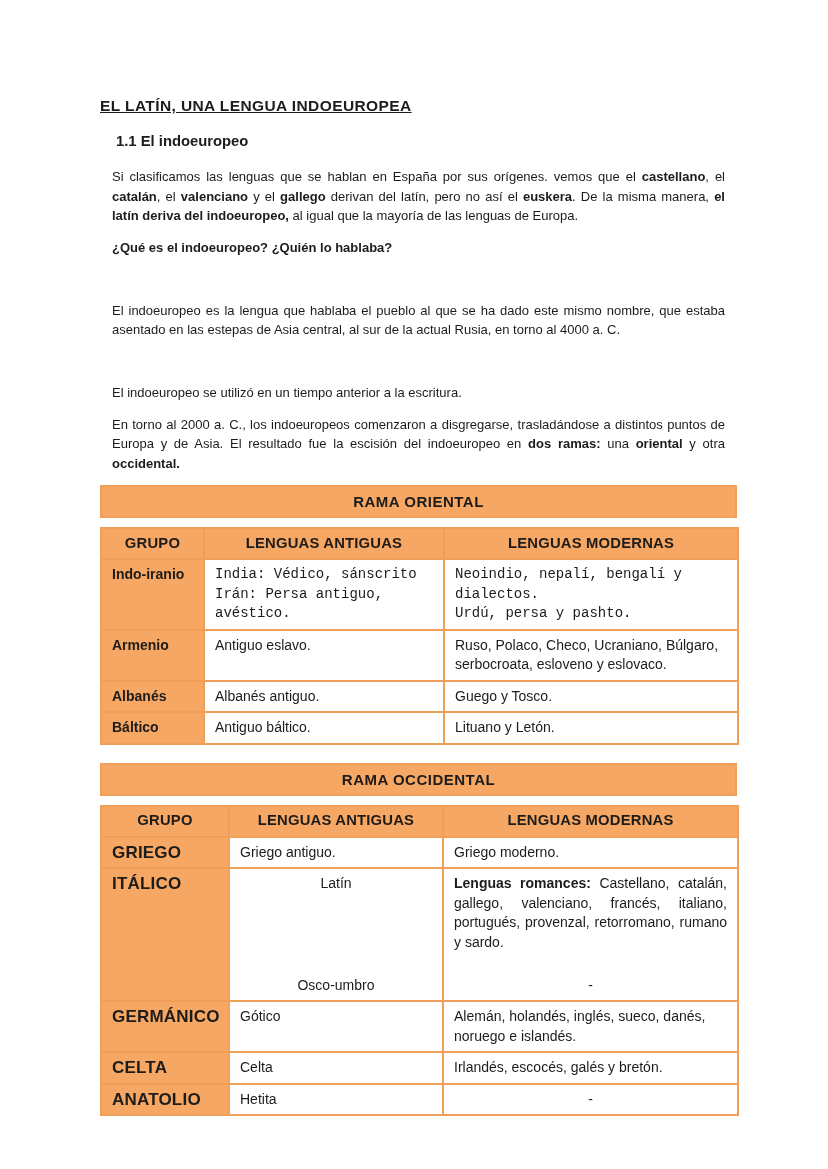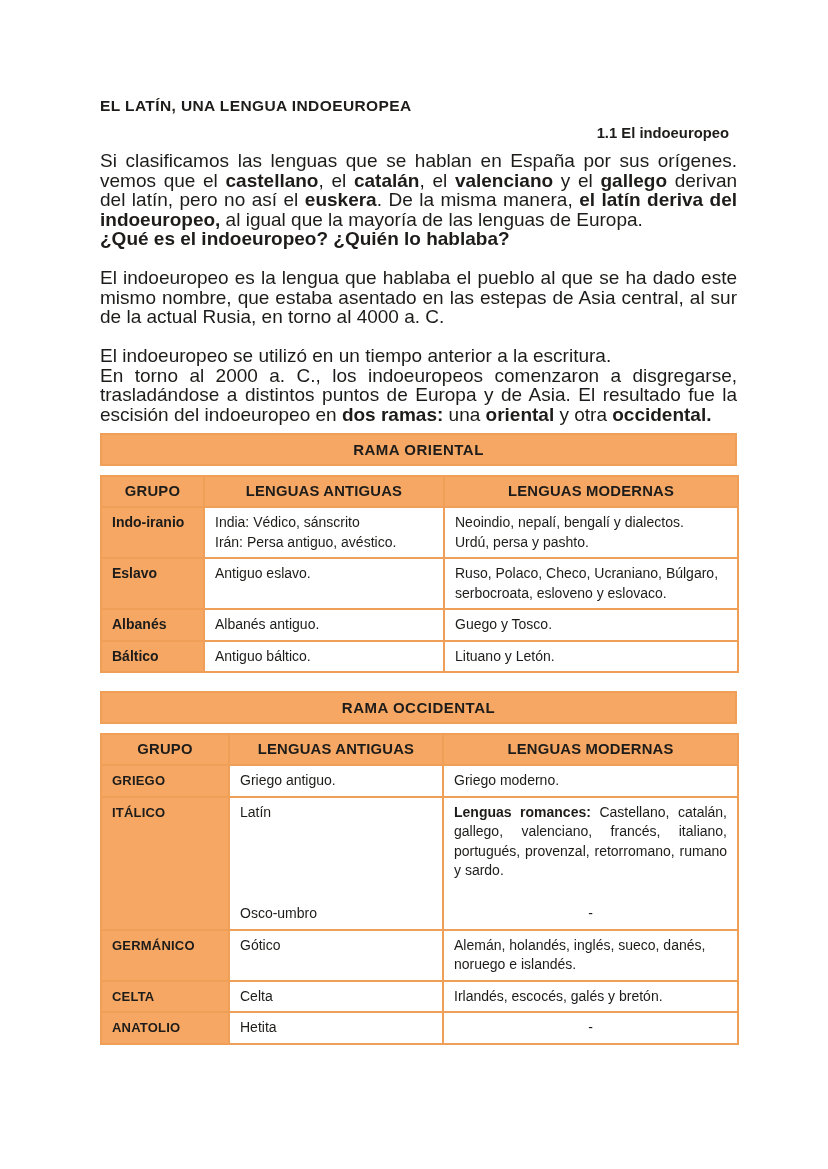--- a/index.html
+++ b/index.html
@@ -9,23 +9,23 @@
   }
   html,body{margin:0;padding:0;background:#ffffff;}
   body{
     width:828px;height:1169px;
     font-family:"Liberation Sans", sans-serif;
     color:var(--ink);
     -webkit-font-smoothing:antialiased;
   }
   .page{box-sizing:border-box;padding:96px 91px 0 100px;}
   .content{width:637px;}
-  h1{margin:0;font-size:15.5px;line-height:19.5px;font-weight:bold;letter-spacing:0.4px;}
-  h2{margin:8px;font-size:14.8px;line-height:19.5px;font-weight:bold;text-align:right;}
-  p{margin:0;font-size:19px;line-height:19.5px;}
+  h1{margin:0;font-size:15.5px;line-height:19.5px;font-weight:bold;letter-spacing:0.4px;text-decoration:underline;}
+  h2{margin:16px;font-size:14.8px;line-height:19.5px;font-weight:bold;}
+  p{margin:12px;font-size:13px;line-height:19.5px;}
   .just{text-align:justify;}
   .qline{font-weight:bold;}
   .gap{height:19.5px;}
   b{font-weight:bold;}
 
   .band{
     margin-top:9px;
     box-sizing:border-box;
     height:33px;
     background:var(--fill);
@@ -45,27 +45,27 @@
     padding:5px 10px;
     text-align:left;
     background:#ffffff;
   }
   th{
     background:var(--fill);
     font-weight:bold;text-align:center;vertical-align:middle;
     font-size:14.8px;height:31px;padding:4px 6px;letter-spacing:0.2px;
   }
   td.group{background:var(--fill);font-weight:bold;}
-  .t2 td.group{font-size:13px;letter-spacing:0.2px;}
+  .t2 td.group{font-size:17px;letter-spacing:0.2px;}
   .t1 .c1{width:103px;} .t1 .c2{width:240px;} .t1 .c3{width:294px;}
   .t2 .c1{width:128px;} .t2 .c2{width:214px;} .t2 .c3{width:295px;}
   tr.r-italico td{height:133px;margin-top:24px;}
-  .vsplit{display:flex;flex-direction:column;justify-content:space-between;height:121px;}
+  .vsplit{display:flex;flex-direction:column;justify-content:space-between;height:121px;align-items:center;}
   .dash{text-align:center;}
-  .cellline{display:block;}
+  .cellline{display:block;font-family:Liberation Mono, monospace;}
 </style>
 </head>
 <body>
 
 <div class="page">
   <div class="content">
 
     <h1>EL LATÍN, UNA LENGUA INDOEUROPEA</h1>
     <h2>1.1 El indoeuropeo</h2>
 
@@ -98,21 +98,21 @@
         <td class="c2">
               <span class="cellline">India: Védico, sánscrito</span>
               <span class="cellline">Irán: Persa antiguo, avéstico.</span>
             </td>
         <td class="c3">
               <span class="cellline">Neoindio, nepalí, bengalí y dialectos.</span>
               <span class="cellline">Urdú, persa y pashto.</span>
             </td>
       </tr>
       <tr>
-        <td class="c1 group">Eslavo</td>
+        <td class="c1 group">Armenio</td>
         <td class="c2">Antiguo eslavo.</td>
         <td class="c3">Ruso, Polaco, Checo, Ucraniano, Búlgaro, serbocroata, esloveno y eslovaco.</td>
       </tr>
       <tr>
         <td class="c1 group">Albanés</td>
         <td class="c2">Albanés antiguo.</td>
         <td class="c3">Guego y Tosco.</td>
       </tr>
       <tr>
         <td class="c1 group">Báltico</td>

